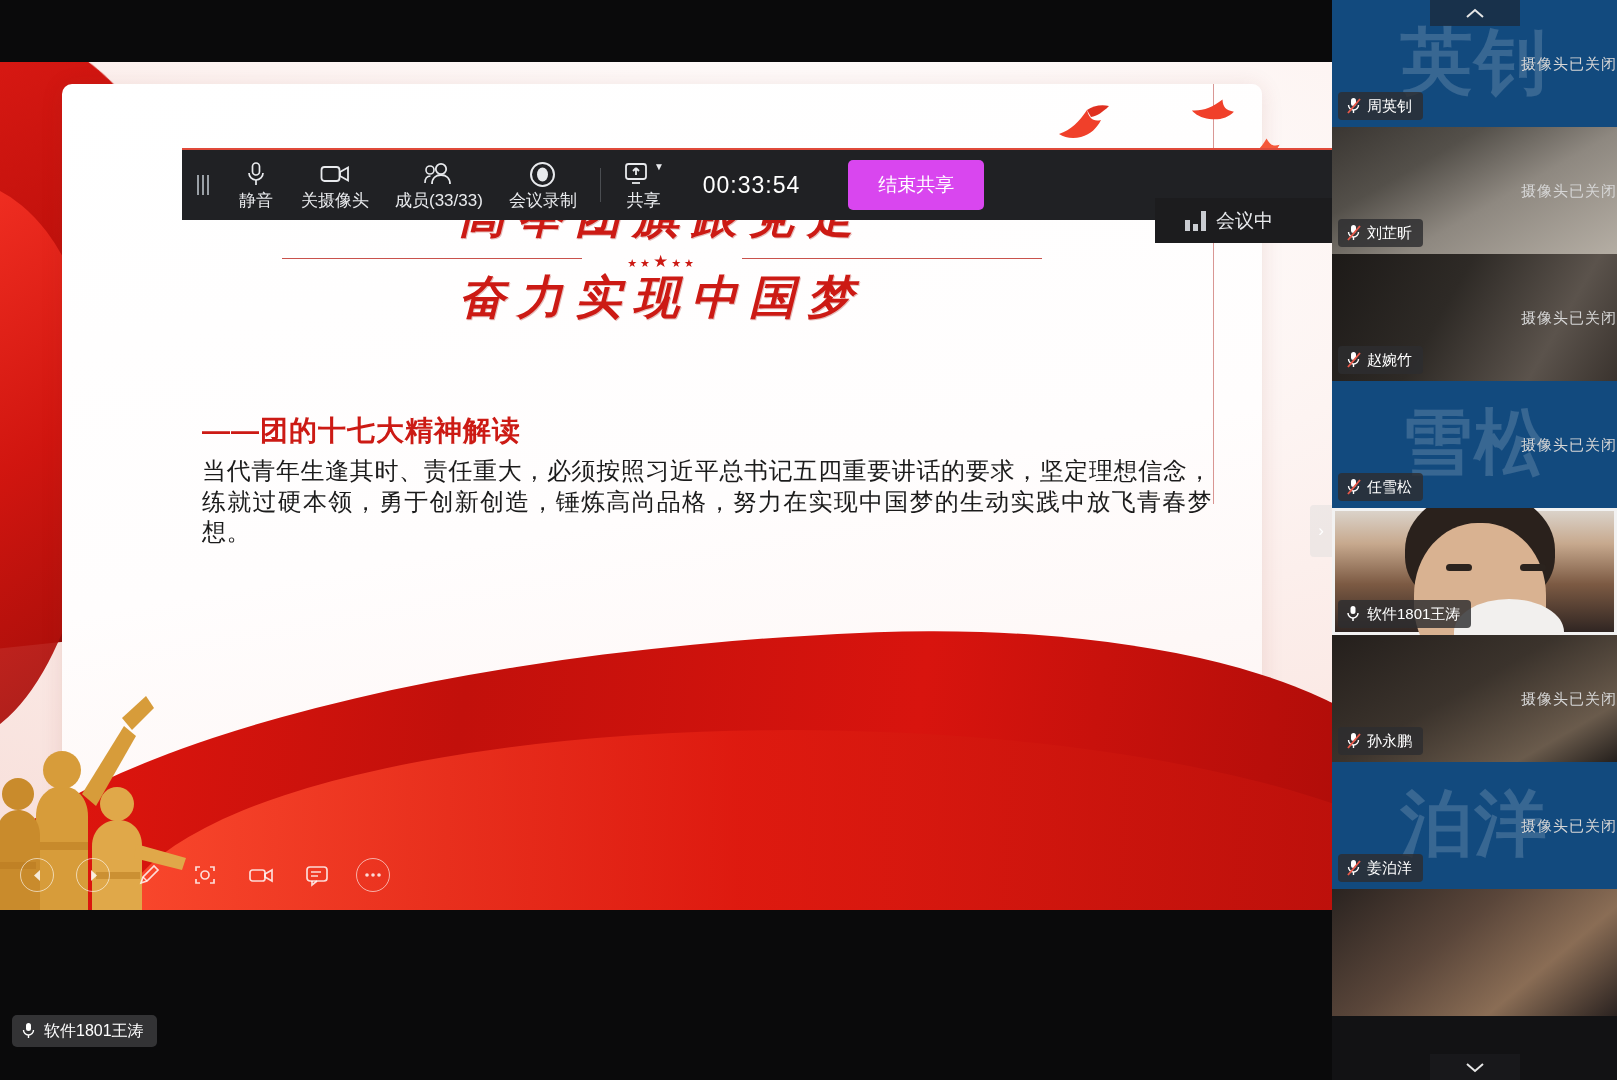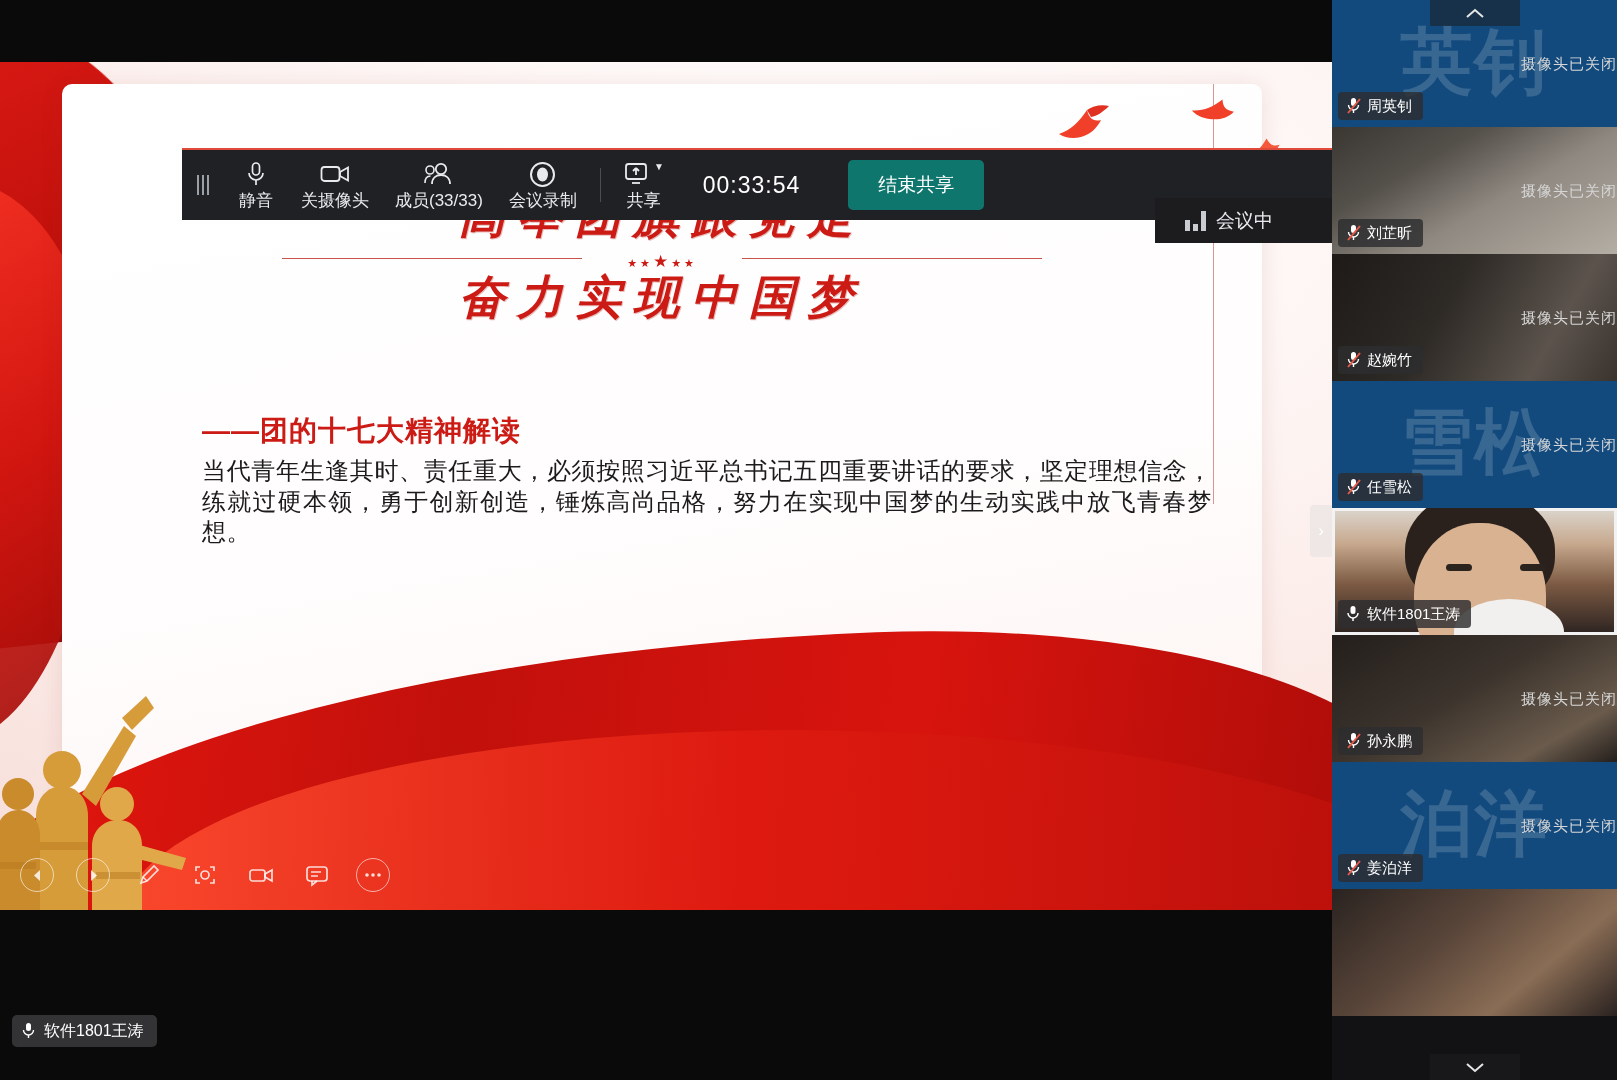--- a/index.html
+++ b/index.html
@@ -117,21 +117,21 @@
   .tb-item {
     display:flex; flex-direction:column; align-items:center; justify-content:center;
     min-width:64px; padding:0 13px; height:72px; cursor:pointer; color:#e8eaed;
   }
   .tb-item .ic { height:26px; display:flex; align-items:center; justify-content:center; margin-bottom:5px; }
   .tb-item .lb { font-size:17px; line-height:1; white-space:nowrap; }
   .tb-sep { width:1px; height:34px; background:#4a4d51; margin:0 10px; }
   .tb-caret { color:#e8eaed; font-size:10px; margin-left:4px; position:relative; top:-8px; }
   .tb-timer { color:#ffffff; font-size:23px; margin-left:26px; letter-spacing:1px; white-space:nowrap; }
   .tb-end {
-    margin-left:48px; background:#0f766e; color:#fff; border:none;
+    margin-left:48px; background:#d946ef; color:#fff; border:none;
     font-size:19px; padding:12px 30px; border-radius:5px; cursor:pointer;
     font-family:inherit;
   }
   .share-group { display:flex; align-items:flex-start; }
 
   
   #meeting-badge {
     position:absolute; left:1155px; top:198px; width:178px; height:45px;
     background:#1c1c1e; display:flex; align-items:center; gap:10px; padding-left:30px;
     z-index:31; color:#e8eaed; font-size:19px;

